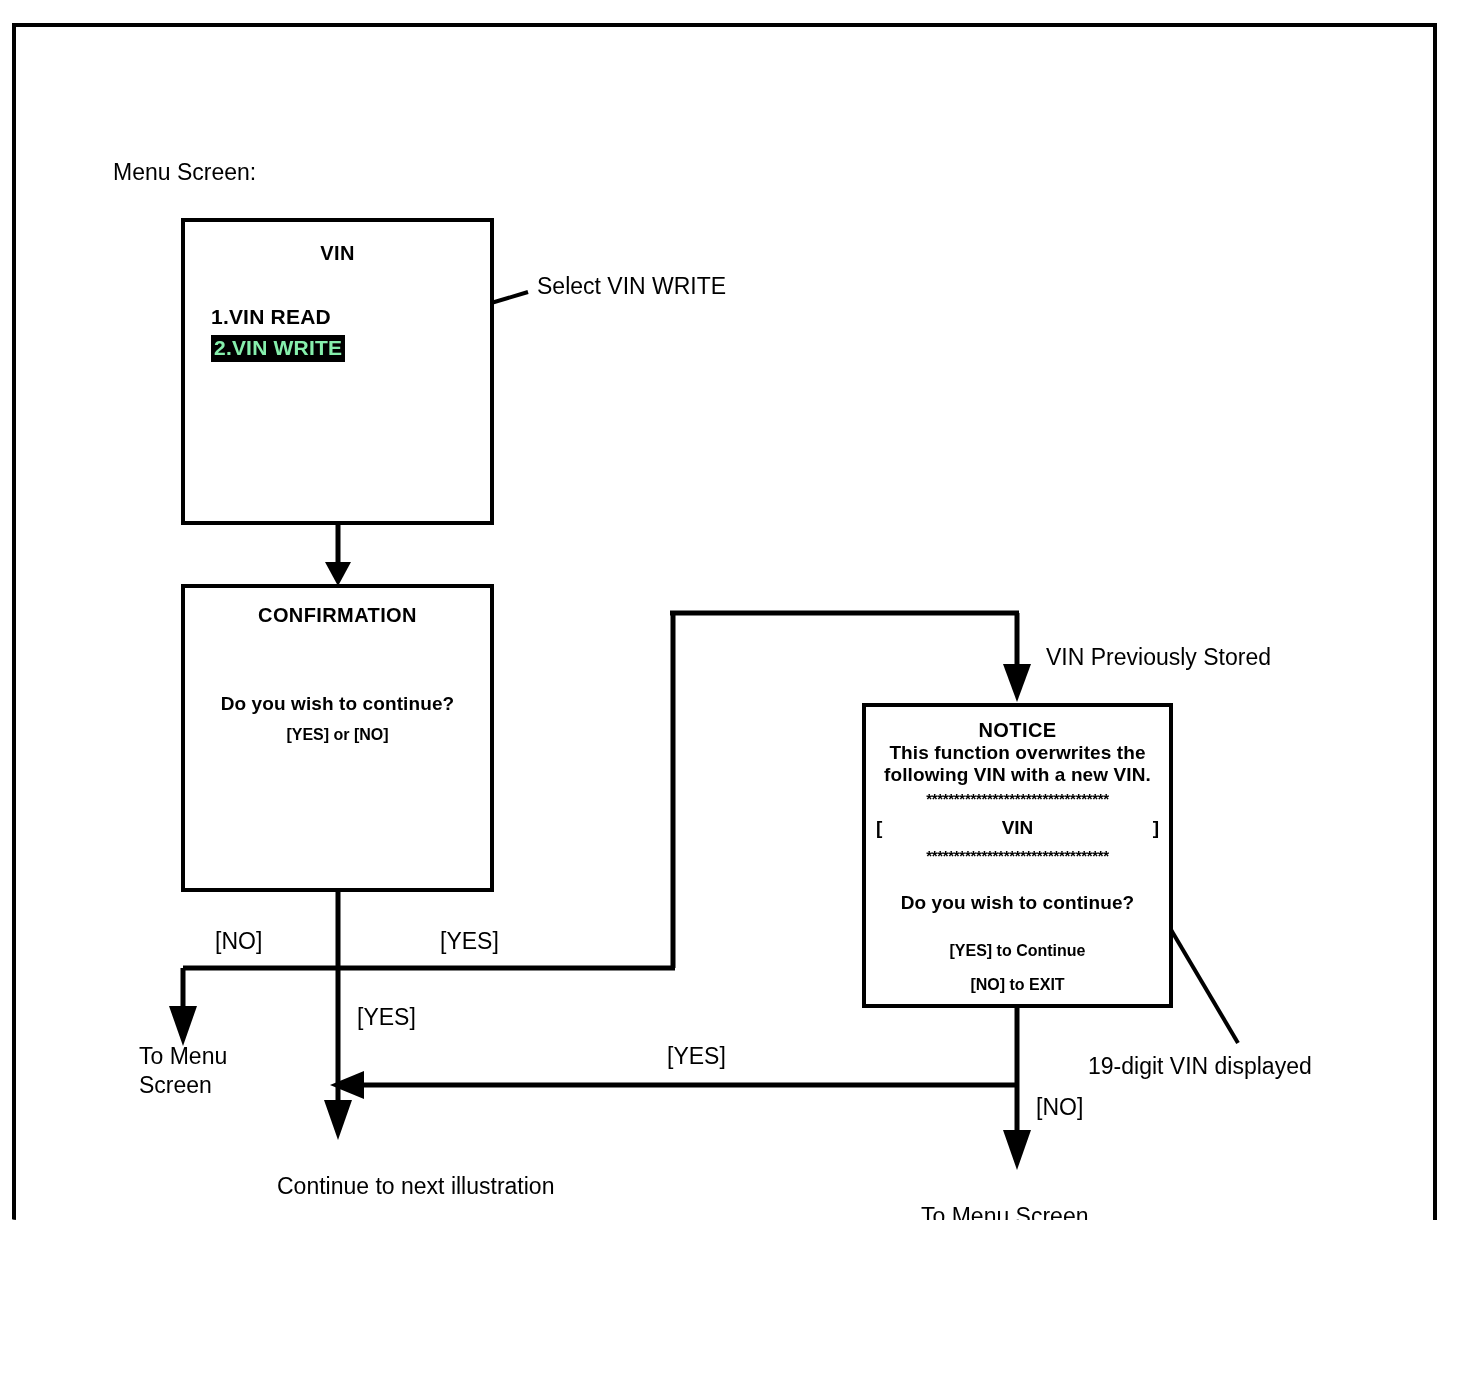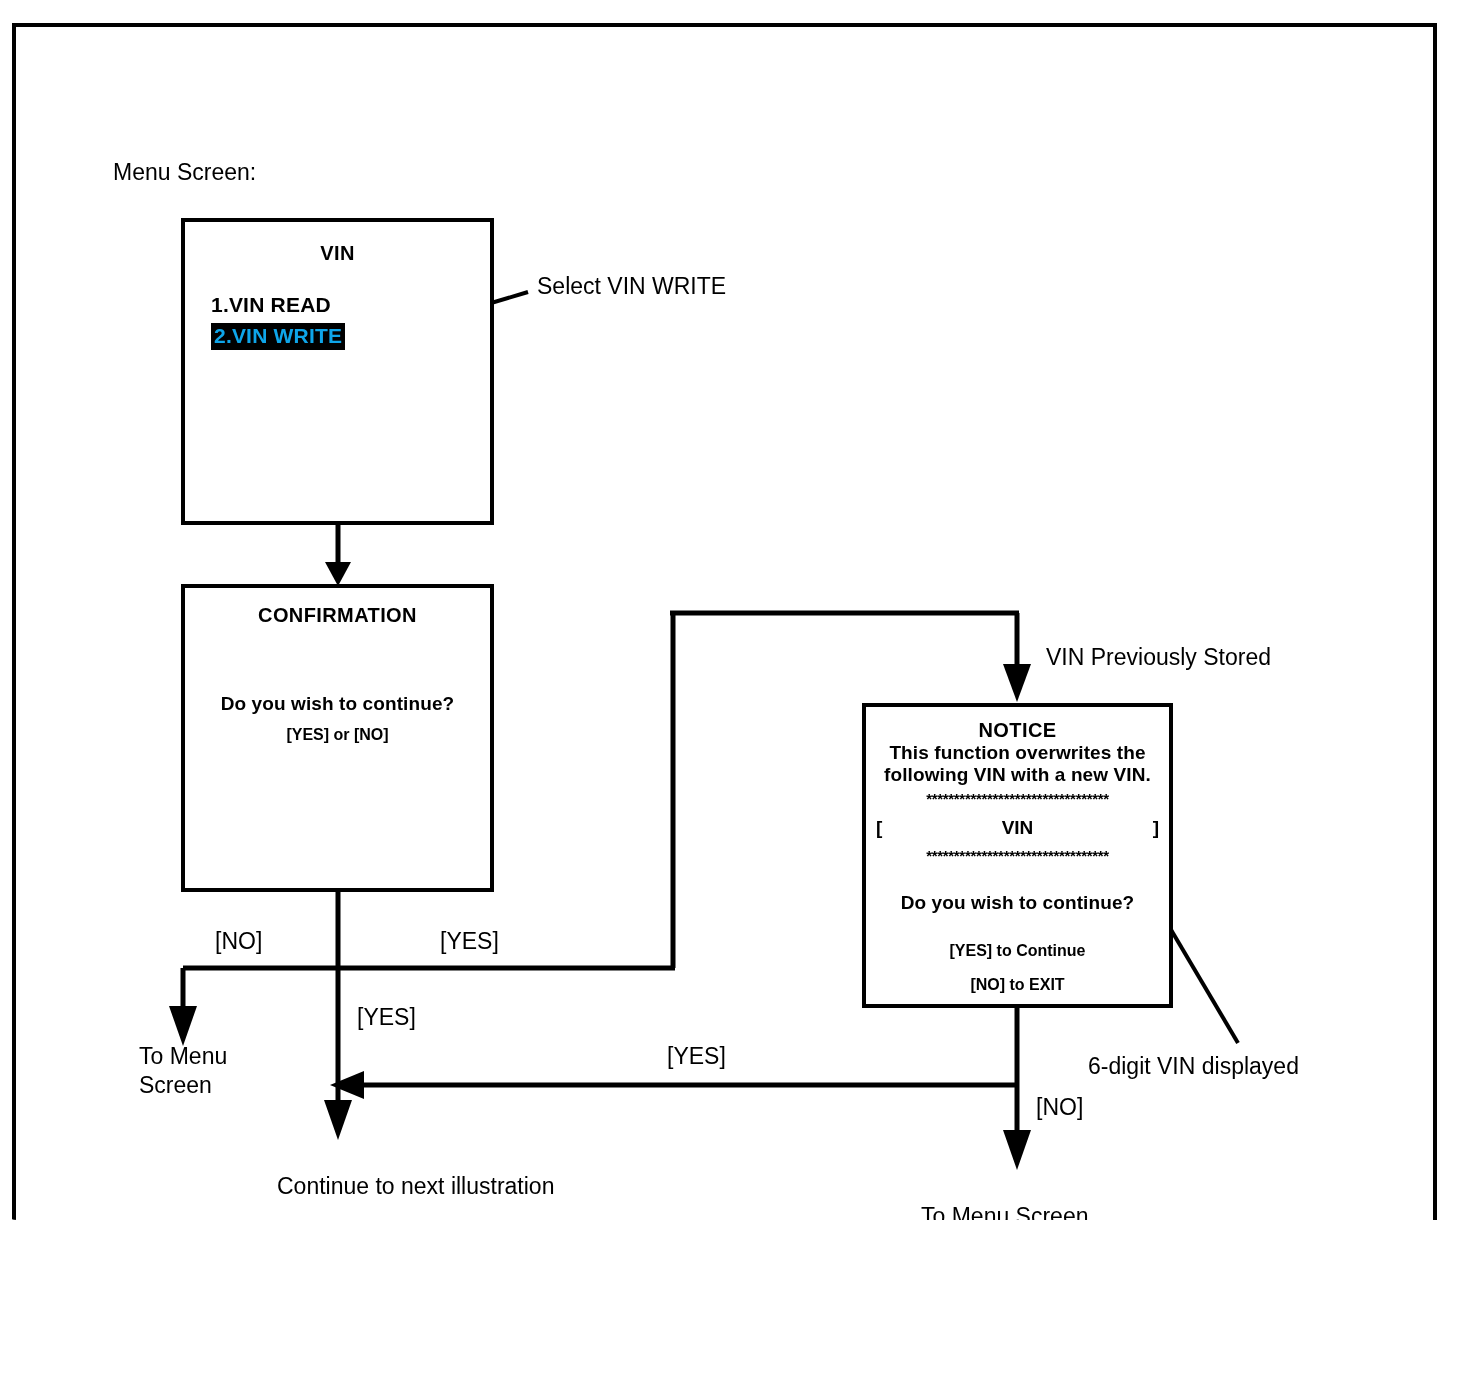--- a/index.html
+++ b/index.html
@@ -65,21 +65,21 @@
     text-align: center;
   }
   .scr-menu-item {
     font-weight: bold;
     font-size: 21px;
     letter-spacing: 0.2px;
     white-space: nowrap;
   }
   .scr-menu-item.highlight {
     background: #000000;
-    color: #0ea5e9;
+    color: #86efac;
     display: inline-block;
     padding: 1px 3px 2px 3px;
   }
   .stars {
     font-weight: bold;
     font-size: 15px;
     text-align: center;
     letter-spacing: -0.3px;
     white-space: nowrap;
     overflow: hidden;
@@ -165,21 +165,21 @@
       <path d="M364,1071 L364,1099 L330,1085 Z" fill="#000000"></path>
     </g>
   </svg>
 
   <div class="abs outer-frame"></div>
 
   <div class="abs anno" style="left:113px; top:158px;">Menu Screen:</div>
 
   <div class="abs screen-box" id="vin-menu-box">
     <div class="scr-title" style="margin-top:20px;">VIN</div>
-    <div style="margin-top:28px; padding-left:26px;">
+    <div style="margin-top:40px; padding-left:26px;">
       <div class="scr-menu-item">1.VIN READ</div>
       <div style="margin-top:6px;">
         <span class="scr-menu-item highlight">2.VIN WRITE</span>
       </div>
     </div>
   </div>
 
   <div class="abs anno" style="left:537px; top:272px;">Select VIN WRITE</div>
 
   <div class="abs screen-box" id="confirm-box">
@@ -199,21 +199,21 @@
       <span>]</span>
     </div>
     <div class="stars" style="margin-top:8px;">*********************************</div>
     <div class="scr-line" style="margin-top:28px;">Do you wish to continue?</div>
     <div class="scr-small" style="margin-top:28px;">[YES] to Continue</div>
     <div class="scr-small" style="margin-top:16px;">[NO] to EXIT</div>
   </div>
 
   <div class="abs anno" style="left:1046px; top:643px;">VIN Previously Stored</div>
 
-  <div class="abs anno" style="left:1088px; top:1052px;">6-digit VIN displayed</div>
+  <div class="abs anno" style="left:1088px; top:1052px;">19-digit VIN displayed</div>
 
   <div class="abs flow-label" style="left:215px; top:928px;">[NO]</div>
 
   <div class="abs flow-label" style="left:440px; top:928px;">[YES]</div>
 
   <div class="abs flow-label" style="left:357px; top:1004px;">[YES]</div>
 
   <div class="abs flow-label" style="left:667px; top:1043px;">[YES]</div>
 
   <div class="abs flow-label" style="left:1036px; top:1094px;">[NO]</div>

